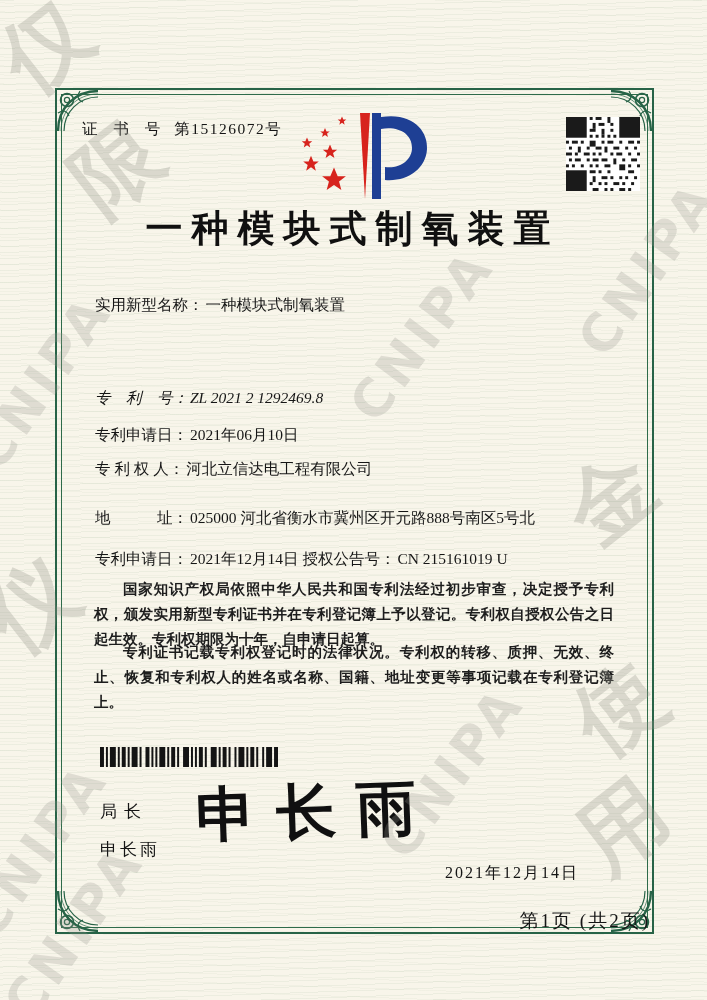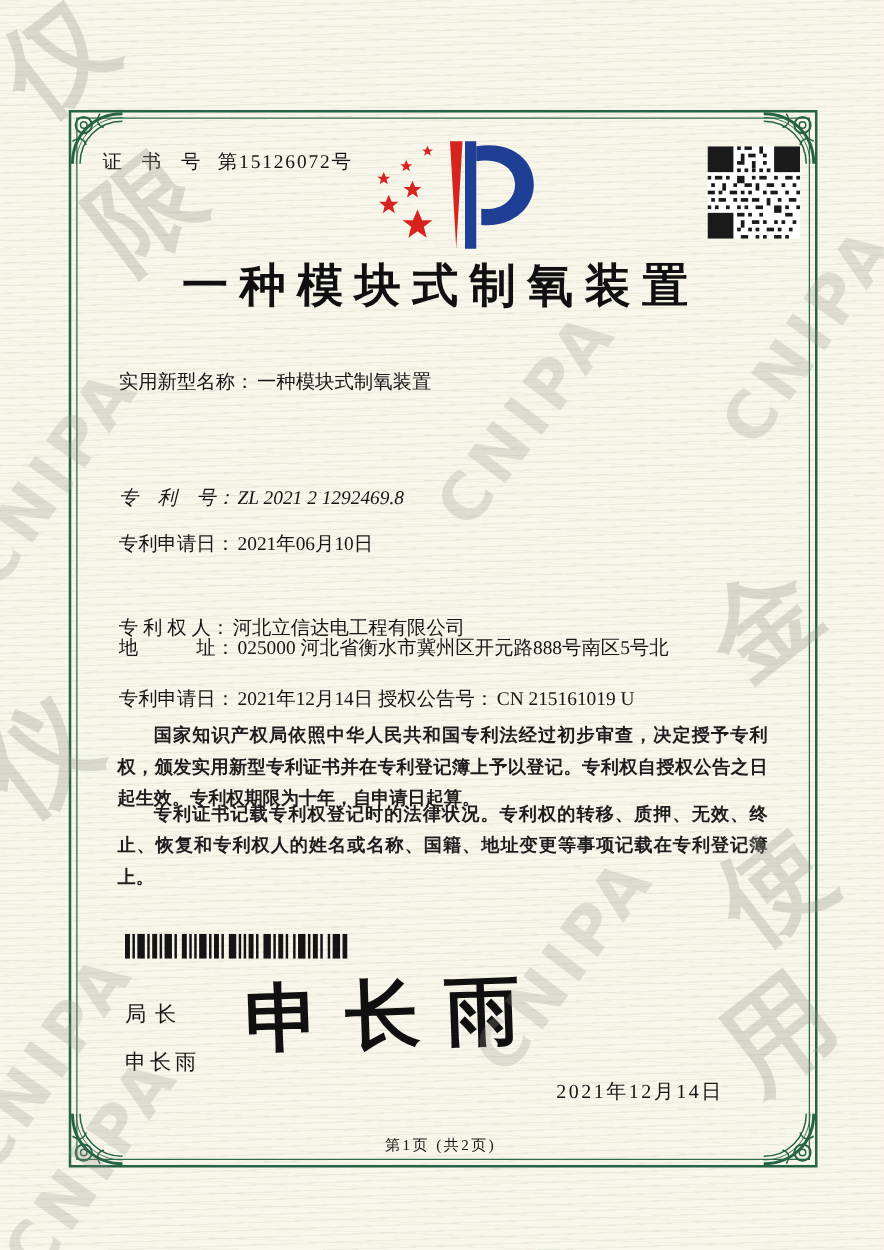--- a/index.html
+++ b/index.html
@@ -45,35 +45,35 @@
   
   .content{position:absolute;inset:0;z-index:4;color:#151515;}
   .cert-no{position:absolute;left:60px;top:119px;font-size:15.5px;letter-spacing:1.5px;margin-left:22px;}
   .cert-no .lbl{letter-spacing:6px;margin-right:8px;}
   .logo{position:absolute;left:286px;top:106px;width:152px;height:100px;}
   .qr{position:absolute;left:566px;top:117px;width:74px;height:74px;}
   .title{position:absolute;left:55px;top:204px;width:595px;text-align:center;
     font-size:37px;font-weight:bold;letter-spacing:9px;color:#101010;}
   .row{position:absolute;left:95px;font-size:15.5px;white-space:nowrap;color:#161616;}
   .r0{top:295px;} .r1{top:343px;} .r2{top:388px;font-style:italic;} .r3{top:425px;text-align:right;}
-  .r4{top:492px;} .r5{top:508px;} .r6{top:549px;}
+  .r4{top:459px;} .r5{top:508px;} .r6{top:549px;}
   .row .flabel{margin-right:2px;}
   .pair2{}
   .para{position:absolute;left:94px;width:520px;font-size:14.5px;line-height:1.72;
     text-indent:2em;font-weight:bold;color:#1d1d1d;text-align:justify;}
   .p1{top:577px;} .p2{top:640px;}
   .barcode{position:absolute;left:100px;top:747px;width:178px;height:20px;}
   .sig-label{position:absolute;left:100px;top:800px;font-size:17px;letter-spacing:7px;}
   .sig-name{position:absolute;left:100px;top:838px;font-size:17px;letter-spacing:3px;}
   .sig-script{position:absolute;left:196px;top:772px;font-size:60px;font-weight:bold;
     letter-spacing:20px;transform:rotate(-2deg);color:#101010;
     font-family:"DejaVu Serif",serif;}
   .issue-date{position:absolute;left:445px;top:863px;font-size:16px;letter-spacing:2px;}
-  .page-ind{position:absolute;left:55px;top:908px;width:595px;text-align:center;
-    font-size:12px;letter-spacing:2px;}
+  .page-ind{position:absolute;left:55px;top:908px;width:595px;text-align:right;
+    font-size:19px;letter-spacing:2px;}
   .cont-note{position:absolute;left:0;top:944px;width:707px;text-align:center;
     font-size:14.5px;letter-spacing:4px;color:#3e4534;font-weight:bold;}
 </style>
 </head>
 <body>
 
 <div class="page">
 
   <span class="wm cn w0">仅</span>
   <span class="wm cn w1">限</span>

